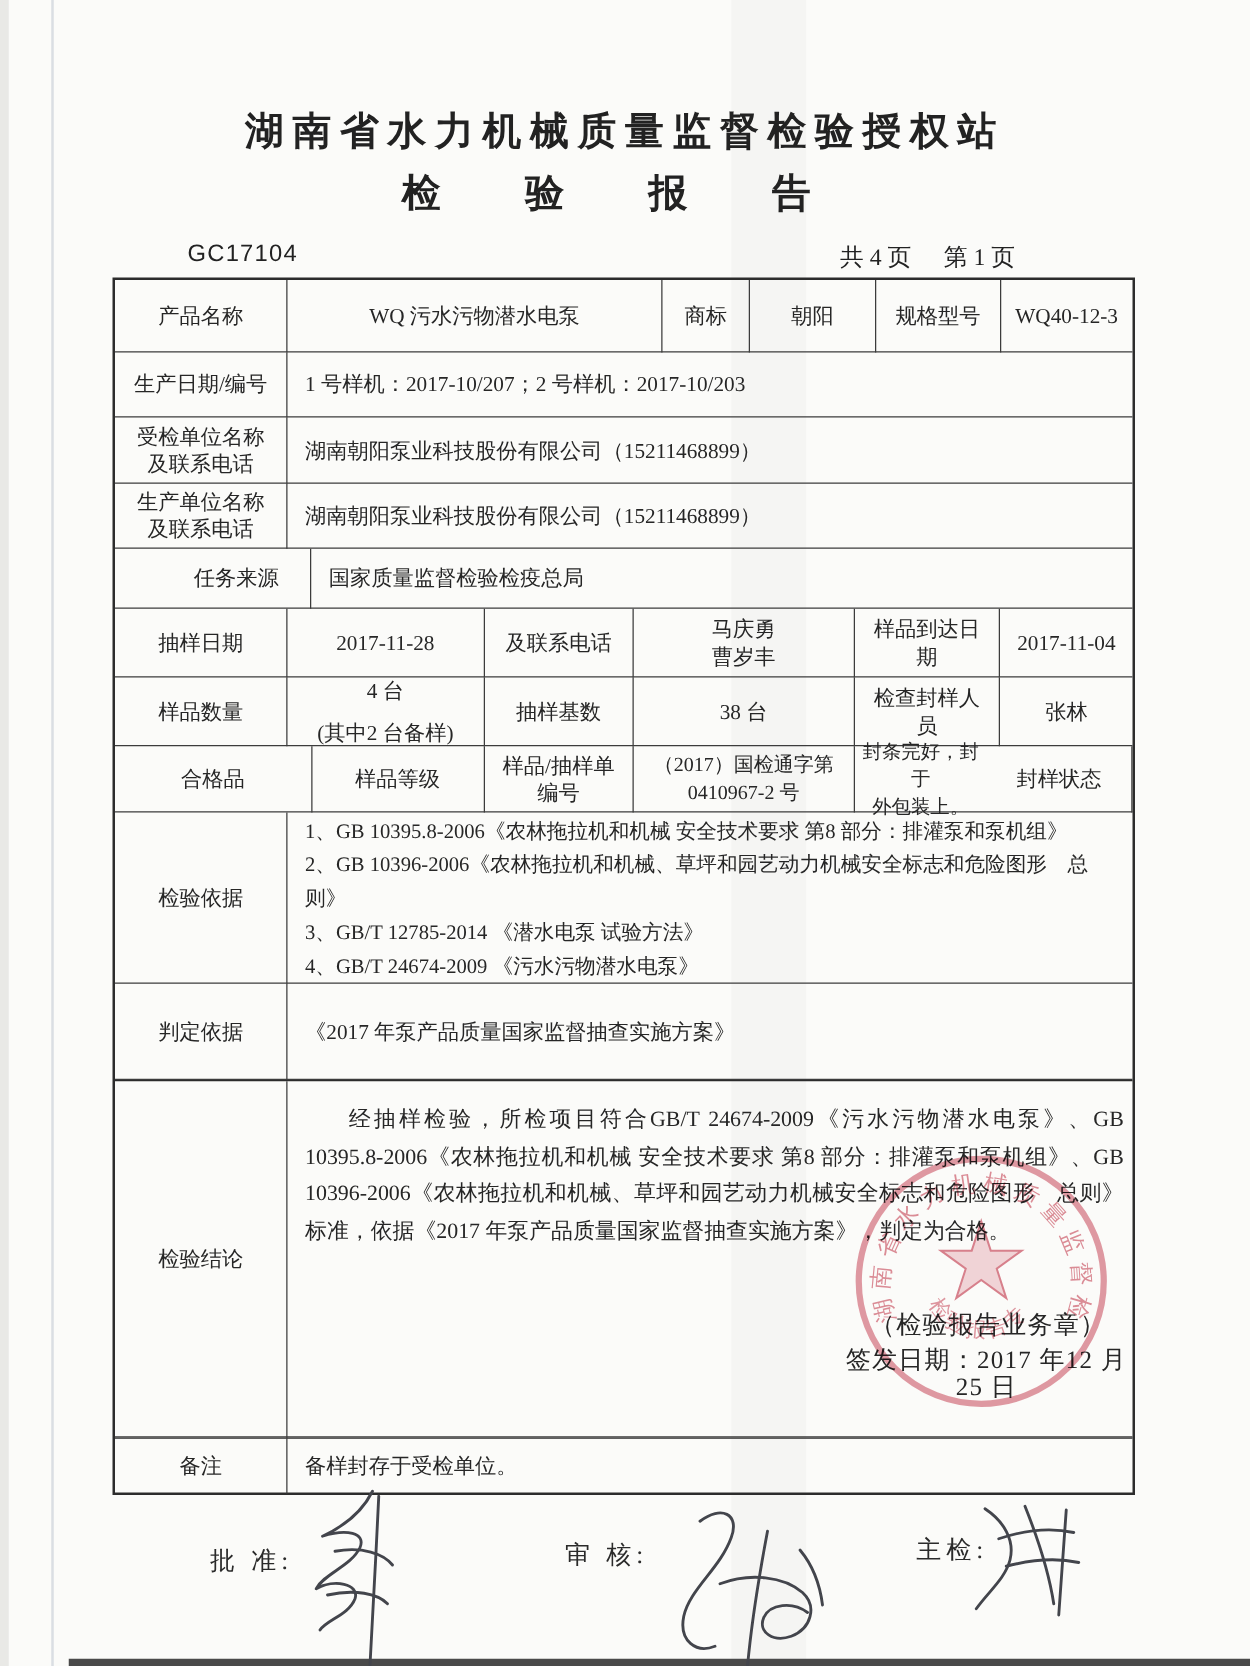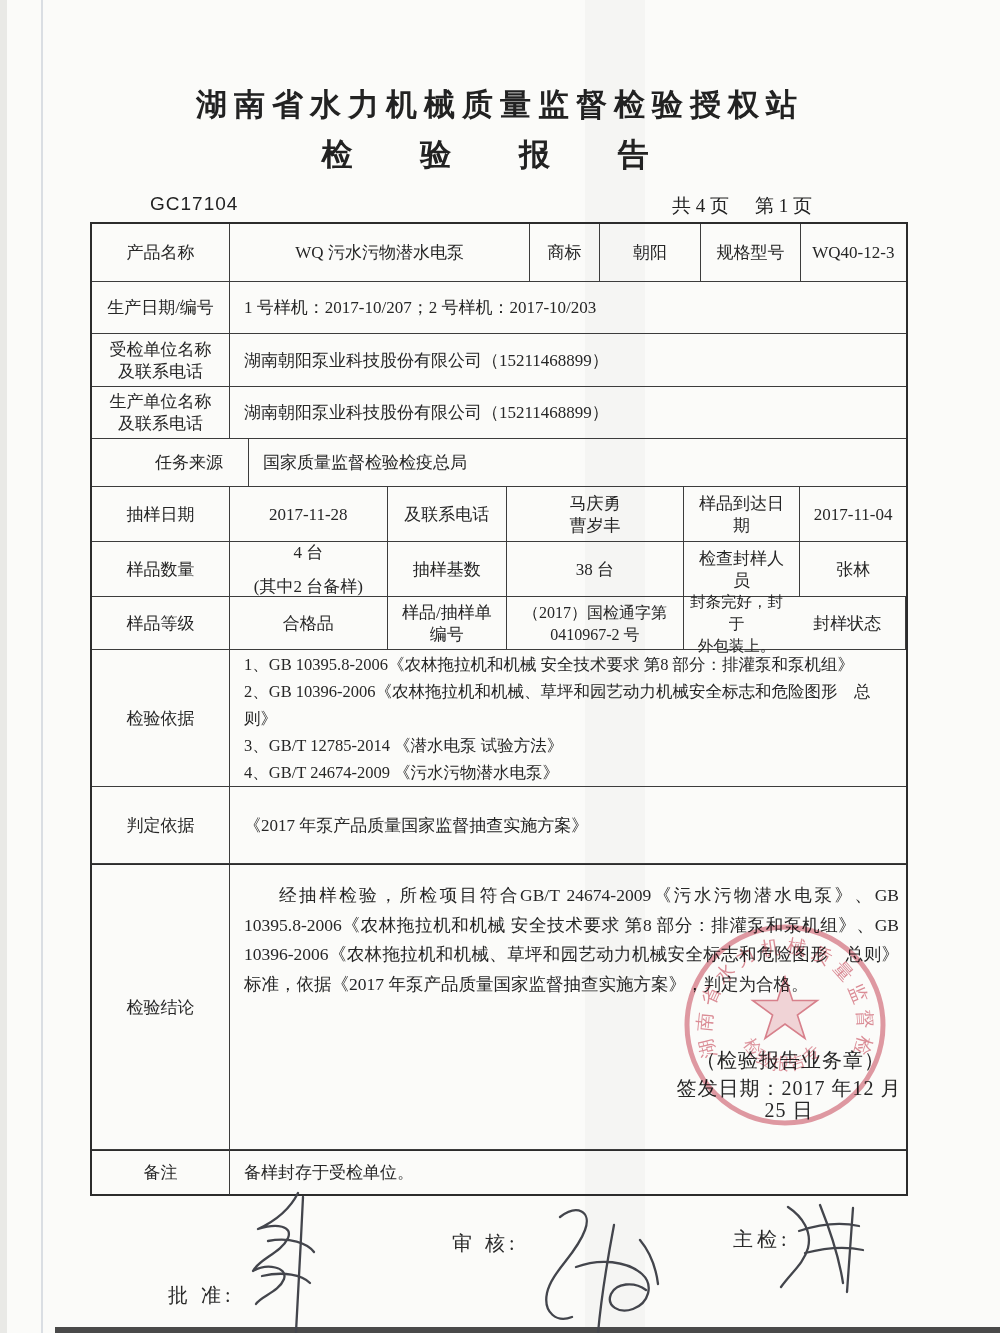--- a/index.html
+++ b/index.html
@@ -47,21 +47,21 @@
   .basis-list div { margin:0; }
 
   .conclusion-cell { position:relative; width:680px; flex:none; }
   .conclusion-par { position:absolute; top:16px; left:14px; width:655px;
                     font-size:17.5px; line-height:29.5px; text-align:justify; text-indent:2em; color:#262626; }
   .stamp-note { position:absolute; top:184px; left:466px; font-size:20px; color:#262626; letter-spacing:1px; }
   .issue-date { position:absolute; top:212px; left:438px; font-size:20px; color:#262626; letter-spacing:1px; }
 
   
   .sig-label { position:absolute; font-size:20px; color:#2a2a2a; letter-spacing:4px; }
-  .sig-approve-label { top:1282px; left:168px; }
+  .sig-approve-label { top:1235px; left:168px; }
   .sig-review-label  { top:1230px; left:452px; }
   .sig-chief-label   { top:1226px; left:733px; }
 
   .overlay-svg { position:absolute; left:0; top:0; width:1000px; height:1333px; pointer-events:none; }
   .stamp-svg { position:absolute; left:640px; top:880px; width:300px; height:300px; pointer-events:none;
                mix-blend-mode:multiply; opacity:.85; }
 </style>
 </head>
 <body>
 
@@ -138,22 +138,22 @@
     <div class="tcell h55" style="width:120px;">抽样基数</div>
     <div class="tcell h55" style="width:177px;">38 台</div>
     <div class="tcell h55" style="width:117px;">
       <span class="v-line">检查封样人</span>
       <span class="v-line">员</span>
     </div>
     <div class="tcell lastcell h55" style="width:106px;">张林</div>
   </div>
 
   <div class="trow h53">
+    <div class="tcell h53" style="width:158px;">合格品</div>
     <div class="tcell label-cell h53">样品等级</div>
-    <div class="tcell h53" style="width:158px;">合格品</div>
     <div class="tcell h53" style="width:120px;">
       <span class="v-line">样品/抽样单</span>
       <span class="v-line">编号</span>
     </div>
     <div class="tcell h53" style="width:177px; font-size:16px;">
       <span class="v-line">（2017）国检通字第</span>
       <span class="v-line">0410967-2 号</span>
     </div>
     <div class="tcell lastcell h53" style="width:106px; font-size:15.5px;">
       <span class="v-line">封条完好，封于</span>

